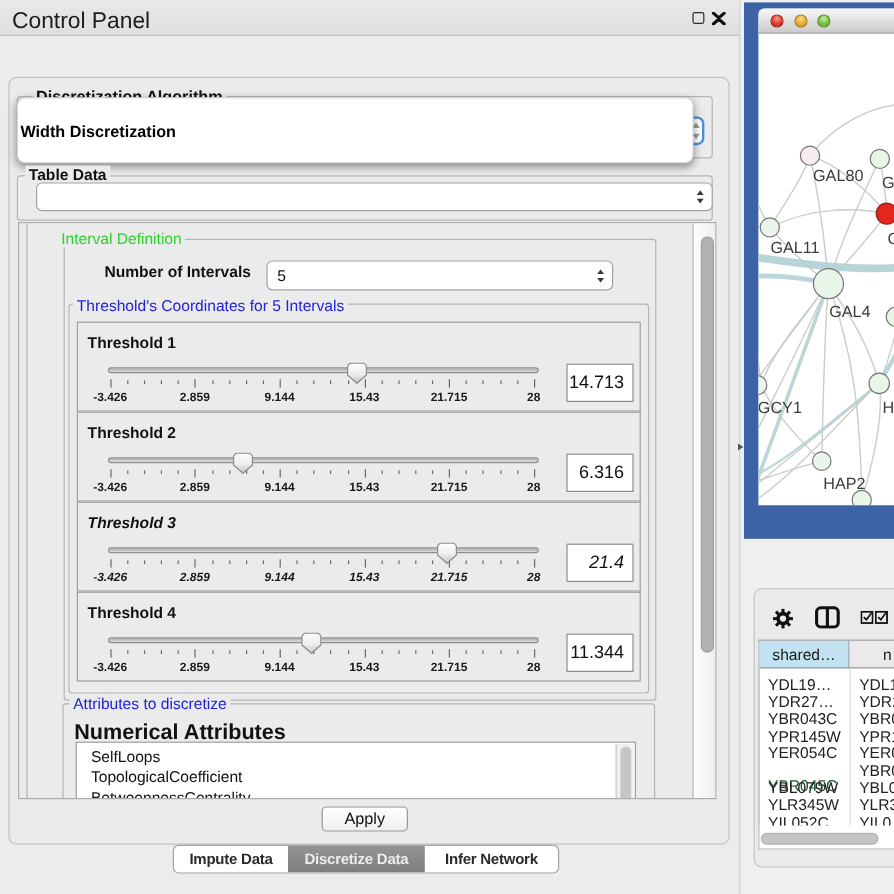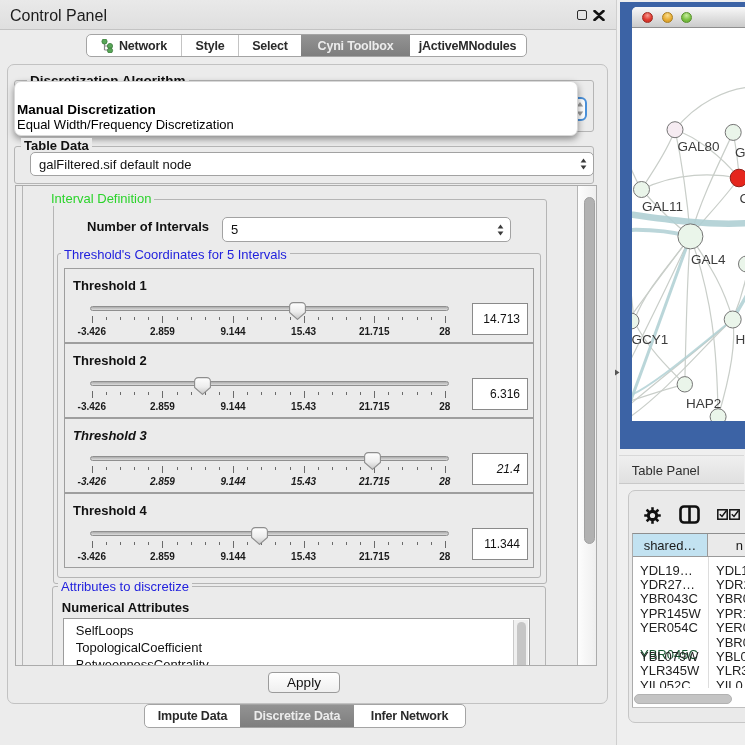--- a/index.html
+++ b/index.html
@@ -3,21 +3,21 @@
 <meta charset="utf-8">
 <style>
   html,body{margin:0;padding:0;width:745px;height:745px;overflow:hidden;
     font-family:"Liberation Sans",sans-serif;background:#EFEFEF;}
   .abs{position:absolute;}
   #stage{position:relative;width:745px;height:745px;}
   
   #cp{left:0;top:0;width:616px;height:745px;background:#ECECEC;border-right:1px solid #CFCFCF;}
   #cp-title{left:0;top:0;width:616px;height:29px;background:linear-gradient(#E9E9E9,#DFDFDF);
     border-bottom:1px solid #C3C3C3;}
-  #cp-title span{position:absolute;left:10px;top:7px;font-size:16px;color:#1c1c1c;}
+  #cp-title span{position:absolute;left:10px;top:7px;font-size:19px;color:#1c1c1c;}
   #float-btn{left:577px;top:10px;width:8px;height:8px;border:1.6px solid #2b2b2b;border-radius:2px;}
   
   .seg-bar{background:#FFFFFF;border:1px solid #A4A4A4;border-radius:5px;overflow:hidden;display:flex;}
   .seg{font-size:12.5px;font-weight:bold;color:#2A2A2A;letter-spacing:-0.2px;display:flex;align-items:center;justify-content:center;
     white-space:nowrap;}
   .seg.sel{background:linear-gradient(#939393,#7E7E7E);color:#ECECEC;}
   .seg-div{width:1px;background:#C4C4C4;height:100%;}
   
   #outer{left:7px;top:64px;width:599px;height:638px;background:#EBEBEB;
     border:1px solid #C2C2C2;border-radius:7px;}
@@ -25,77 +25,59 @@
   .gbox{position:absolute;border:1px solid #B5B5B5;border-radius:3px;}
   .combo{position:absolute;background:#FFFFFF;border:1px solid #A2A2A2;border-radius:5px;}
   .combo .ctext{position:absolute;left:8px;top:0;bottom:0;display:flex;align-items:center;font-size:13px;color:#111;}
   .updown{position:absolute;right:6px;top:50%;transform:translateY(-50%);width:7px;height:12px;}
   
   .tpanel{position:absolute;left:48px;width:468px;height:73px;border:1px solid #9E9E9E;background:#EBEBEB;}
   .tpanel .ttl{position:absolute;left:8px;top:9px;font-size:13px;font-weight:bold;color:#111;}
   .track{position:absolute;left:25px;top:36.5px;width:357px;height:3px;border:1px solid #8F8F8F;
     border-radius:3px;background:linear-gradient(#ACACAC,#DDDDDD);}
   .vbox{position:absolute;left:407px;top:34px;width:56px;height:32px;box-sizing:border-box;background:#FFF;
-    border:1px solid #8A8A8A;font-size:12px;color:#111;text-align:right;line-height:30px;padding-right:7px;}
+    border:1px solid #8A8A8A;font-size:15px;color:#111;text-align:right;line-height:30px;padding-right:7px;}
   .tick{position:absolute;width:1px;background:#6A6A6A;}
   .tlab{position:absolute;top:56.7px;font-size:10px;font-weight:bold;color:#1a1a1a;transform:translateX(-50%);}
   .thumb{position:absolute;top:33px;width:17px;height:18px;}
   
   .litem{position:absolute;left:12px;font-size:13px;color:#111;}
 </style>
 </head>
 <body>
 <div id="stage">
 
   <div id="cp" class="abs"></div>
   <div id="cp-title" class="abs">
       <span>Control Panel</span>
     </div>
   <div id="float-btn" class="abs"></div>
   <svg class="abs" style="left:593px;top:10px" width="12" height="11" viewBox="0 0 12 11">
     <path d="M1.5 1 L6 5 L10.5 1 M1.5 10 L6 6 L10.5 10" stroke="#111" stroke-width="2.6" fill="none" stroke-linecap="round"></path>
   </svg>
 
-  <div class="abs seg-bar" style="left:86px;top:34px;width:439px;height:21px;">
-    <div class="seg" style="width:94px;">
-      <svg width="13" height="14" viewBox="0 0 13 14" style="margin-right:5px;">
-        <path d="M3.5 3 V11 M3.5 7 H8 M3.5 11 H8" stroke="#8a8a8a" stroke-width="1.2" fill="none"></path>
-        <circle cx="3.5" cy="2.5" r="2.6" fill="#57A657" stroke="#3C7A3C" stroke-width="0.8"></circle>
-        <circle cx="9" cy="7" r="2.6" fill="#57A657" stroke="#3C7A3C" stroke-width="0.8"></circle>
-        <circle cx="9" cy="11.5" r="2.6" fill="#57A657" stroke="#3C7A3C" stroke-width="0.8"></circle>
-      </svg>
-      Network</div>
-    <div class="seg-div"></div>
-    <div class="seg" style="width:56px;">Style</div>
-    <div class="seg-div"></div>
-    <div class="seg" style="width:62px;">Select</div>
-    <div class="seg sel" style="width:109px;">Cyni Toolbox</div>
-    <div class="seg" style="width:115px;">jActiveMNodules</div>
-  </div>
 
   <div id="outer" class="abs"></div>
 
   <div class="gbox" style="left:14px;top:80px;width:578px;height:50px;"></div>
   <div class="grouplab" style="left:27px;top:73px;font-weight:bold;color:#111;font-size:13.5px;">Discretization Algorithm</div>
 
   <div class="abs" style="left:566px;top:97px;width:21px;height:24px;background:#FFF;border:2.5px solid #4A90D9;border-radius:6px;box-sizing:border-box;"></div>
   <svg class="abs" style="left:576px;top:102px;" width="8" height="14" viewBox="0 0 8 14">
     <path d="M4 0 L7.2 4.6 H0.8 Z" fill="#9a9a9a"></path>
       <path d="M4 14 L7.2 9.4 H0.8 Z" fill="#9a9a9a"></path>
   </svg>
 
   <div class="abs" style="left:14px;top:81px;width:564px;height:55px;background:#FFF;border:1px solid #D8D8D8;
        border-radius:7px;box-shadow:0 3px 7px rgba(0,0,0,0.42);box-sizing:border-box;"></div>
-  <div class="abs" style="left:17px;top:102px;font-size:13.5px;font-weight:bold;color:#000;">Manual Discretization</div>
-  <div class="abs" style="left:17px;top:117px;font-size:13px;color:#000;">Equal Width/Frequency Discretization</div>
+  <div class="abs" style="left:17px;top:102px;font-size:13.5px;font-weight:bold;color:#000;">Width Discretization</div>
 
   <div class="gbox" style="left:14px;top:146px;width:578px;height:36px;"></div>
   <div class="grouplab" style="left:21px;top:138px;font-weight:bold;color:#111;">Table Data</div>
   <div class="combo" style="left:30px;top:152px;width:562px;height:22px;">
-    <div class="ctext">galFiltered.sif default node</div>
     <svg class="updown" width="7" height="12" viewBox="0 0 7 12">
       <path d="M3.5 0.5 L6.4 4.4 H0.6 Z" fill="#3a3a3a"></path>
         <path d="M3.5 11.5 L6.4 7.6 H0.6 Z" fill="#3a3a3a"></path>
     </svg>
   </div>
 
   <div class="abs" style="left:15px;top:185px;width:582px;height:481px;border:1px solid #ABABAB;box-sizing:border-box;background:#EBEBEB;overflow:hidden;" id="scrollpane">
 
     <div class="abs" style="left:6px;top:0px;width:555px;height:481px;border-left:1px solid #B5B5B5;background:#EBEBEB;"></div>
 
@@ -301,21 +283,21 @@
               <stop offset="1" stop-color="#C6C6C6"></stop>
             </linearGradient>
           </defs>
     <path d="M4.2 0.6 H12.8 A3.6 3.6 0 0 1 16.4 4.2 V10.4 L8.5 17.4 L0.6 10.4 V4.2 A3.6 3.6 0 0 1 4.2 0.6 Z" fill="url(#thg3)" stroke="#8D8D8D" stroke-width="1.1"></path>
         </svg>
   <div class="vbox">11.344</div>
 </div>
 
     <div class="gbox" style="left:35.8px;top:400px;width:492px;height:90px;"></div>
     <div class="grouplab" style="left:42px;top:393px;color:#2222DD;">Attributes to discretize</div>
-    <div class="abs" style="left:45.8px;top:414px;font-size:13px;font-weight:bold;color:#111;">Numerical Attributes</div>
+    <div class="abs" style="left:45.8px;top:414px;font-size:18px;font-weight:bold;color:#111;">Numerical Attributes</div>
     <div class="abs" style="left:46.8px;top:432px;width:467px;height:60px;background:#FFF;border:1px solid #9C9C9C;box-sizing:border-box;">
       <div class="litem" style="top:4px;">SelfLoops</div>
       <div class="litem" style="top:21px;">TopologicalCoefficient</div>
       <div class="litem" style="top:38px;">BetweennessCentrality</div>
       <div class="abs" style="right:1px;top:1px;width:14px;height:58px;background:#F0F0F0;border-left:1px solid #C9C9C9;"></div>
       <div class="abs" style="right:3px;top:3px;width:9px;height:56px;background:#C6C6C6;border-radius:5px;"></div>
     </div>
   </div>
 
   <div class="abs" style="left:268px;top:672px;width:70px;height:19px;background:linear-gradient(#FFFFFF,#EFEFEF);
@@ -381,23 +363,20 @@
     <text x="103" y="150" font-size="13.5" fill="#3C3C3C">GAL</text>
     <text x="107.5" y="196" font-size="13.5" fill="#3C3C3C">CY</text>
     <text x="10" y="203.5" font-size="13.5" fill="#3C3C3C">GAL11</text>
     <text x="59" y="257" font-size="13.5" fill="#3C3C3C">GAL4</text>
     <text x="-0.5" y="337" font-size="13.5" fill="#3C3C3C">GCY1</text>
     <text x="103.5" y="337" font-size="13.5" fill="#3C3C3C">HI</text>
     <text x="54" y="400.5" font-size="13.5" fill="#3C3C3C">HAP2</text>
     </svg>
   </div>
 
-  <div class="abs" style="left:618.8px;top:455px;width:125px;height:27px;background:linear-gradient(#EFEFEF,#E0E0E0);border-top:1px solid #D8D8D8;border-bottom:1px solid #C9C9C9;">
-    <span style="position:absolute;left:13px;top:7px;font-size:13px;color:#2e2e2e;">Table Panel</span>
-  </div>
 
   <div class="abs" style="left:627.8px;top:490px;width:130px;height:231px;background:#EAEAEA;border:1px solid #C6C6C6;border-radius:7px;"></div>
   <svg class="abs" style="left:644px;top:507px;" width="17" height="17" viewBox="0 0 17 17">
       <path d="M 7.18 0.31 A 8.3 8.3 0 0 1 9.82 0.31 L 9.72 3.03 A 5.6 5.6 0 0 1 11.50 3.77 L 13.36 1.77 A 8.3 8.3 0 0 1 15.23 3.64 L 13.23 5.50 A 5.6 5.6 0 0 1 13.97 7.28 L 16.69 7.18 A 8.3 8.3 0 0 1 16.69 9.82 L 13.97 9.72 A 5.6 5.6 0 0 1 13.23 11.50 L 15.23 13.36 A 8.3 8.3 0 0 1 13.36 15.23 L 11.50 13.23 A 5.6 5.6 0 0 1 9.72 13.97 L 9.82 16.69 A 8.3 8.3 0 0 1 7.18 16.69 L 7.28 13.97 A 5.6 5.6 0 0 1 5.50 13.23 L 3.64 15.23 A 8.3 8.3 0 0 1 1.77 13.36 L 3.77 11.50 A 5.6 5.6 0 0 1 3.03 9.72 L 0.31 9.82 A 8.3 8.3 0 0 1 0.31 7.18 L 3.03 7.28 A 5.6 5.6 0 0 1 3.77 5.50 L 1.77 3.64 A 8.3 8.3 0 0 1 3.64 1.77 L 5.50 3.77 A 5.6 5.6 0 0 1 7.28 3.03 Z" fill="#111"></path>
       <circle cx="8.5" cy="8.5" r="2.6" fill="#EAEAEA"></circle>
     </svg>
   <svg class="abs" style="left:679px;top:505px;" width="21" height="19" viewBox="0 0 21 19">
   <rect x="1.5" y="1.5" width="18" height="16" rx="3.5" fill="none" stroke="#111" stroke-width="2.6"></rect>
   <line x1="10.5" y1="1.5" x2="10.5" y2="17.5" stroke="#111" stroke-width="2.6"></line>
     </svg>

